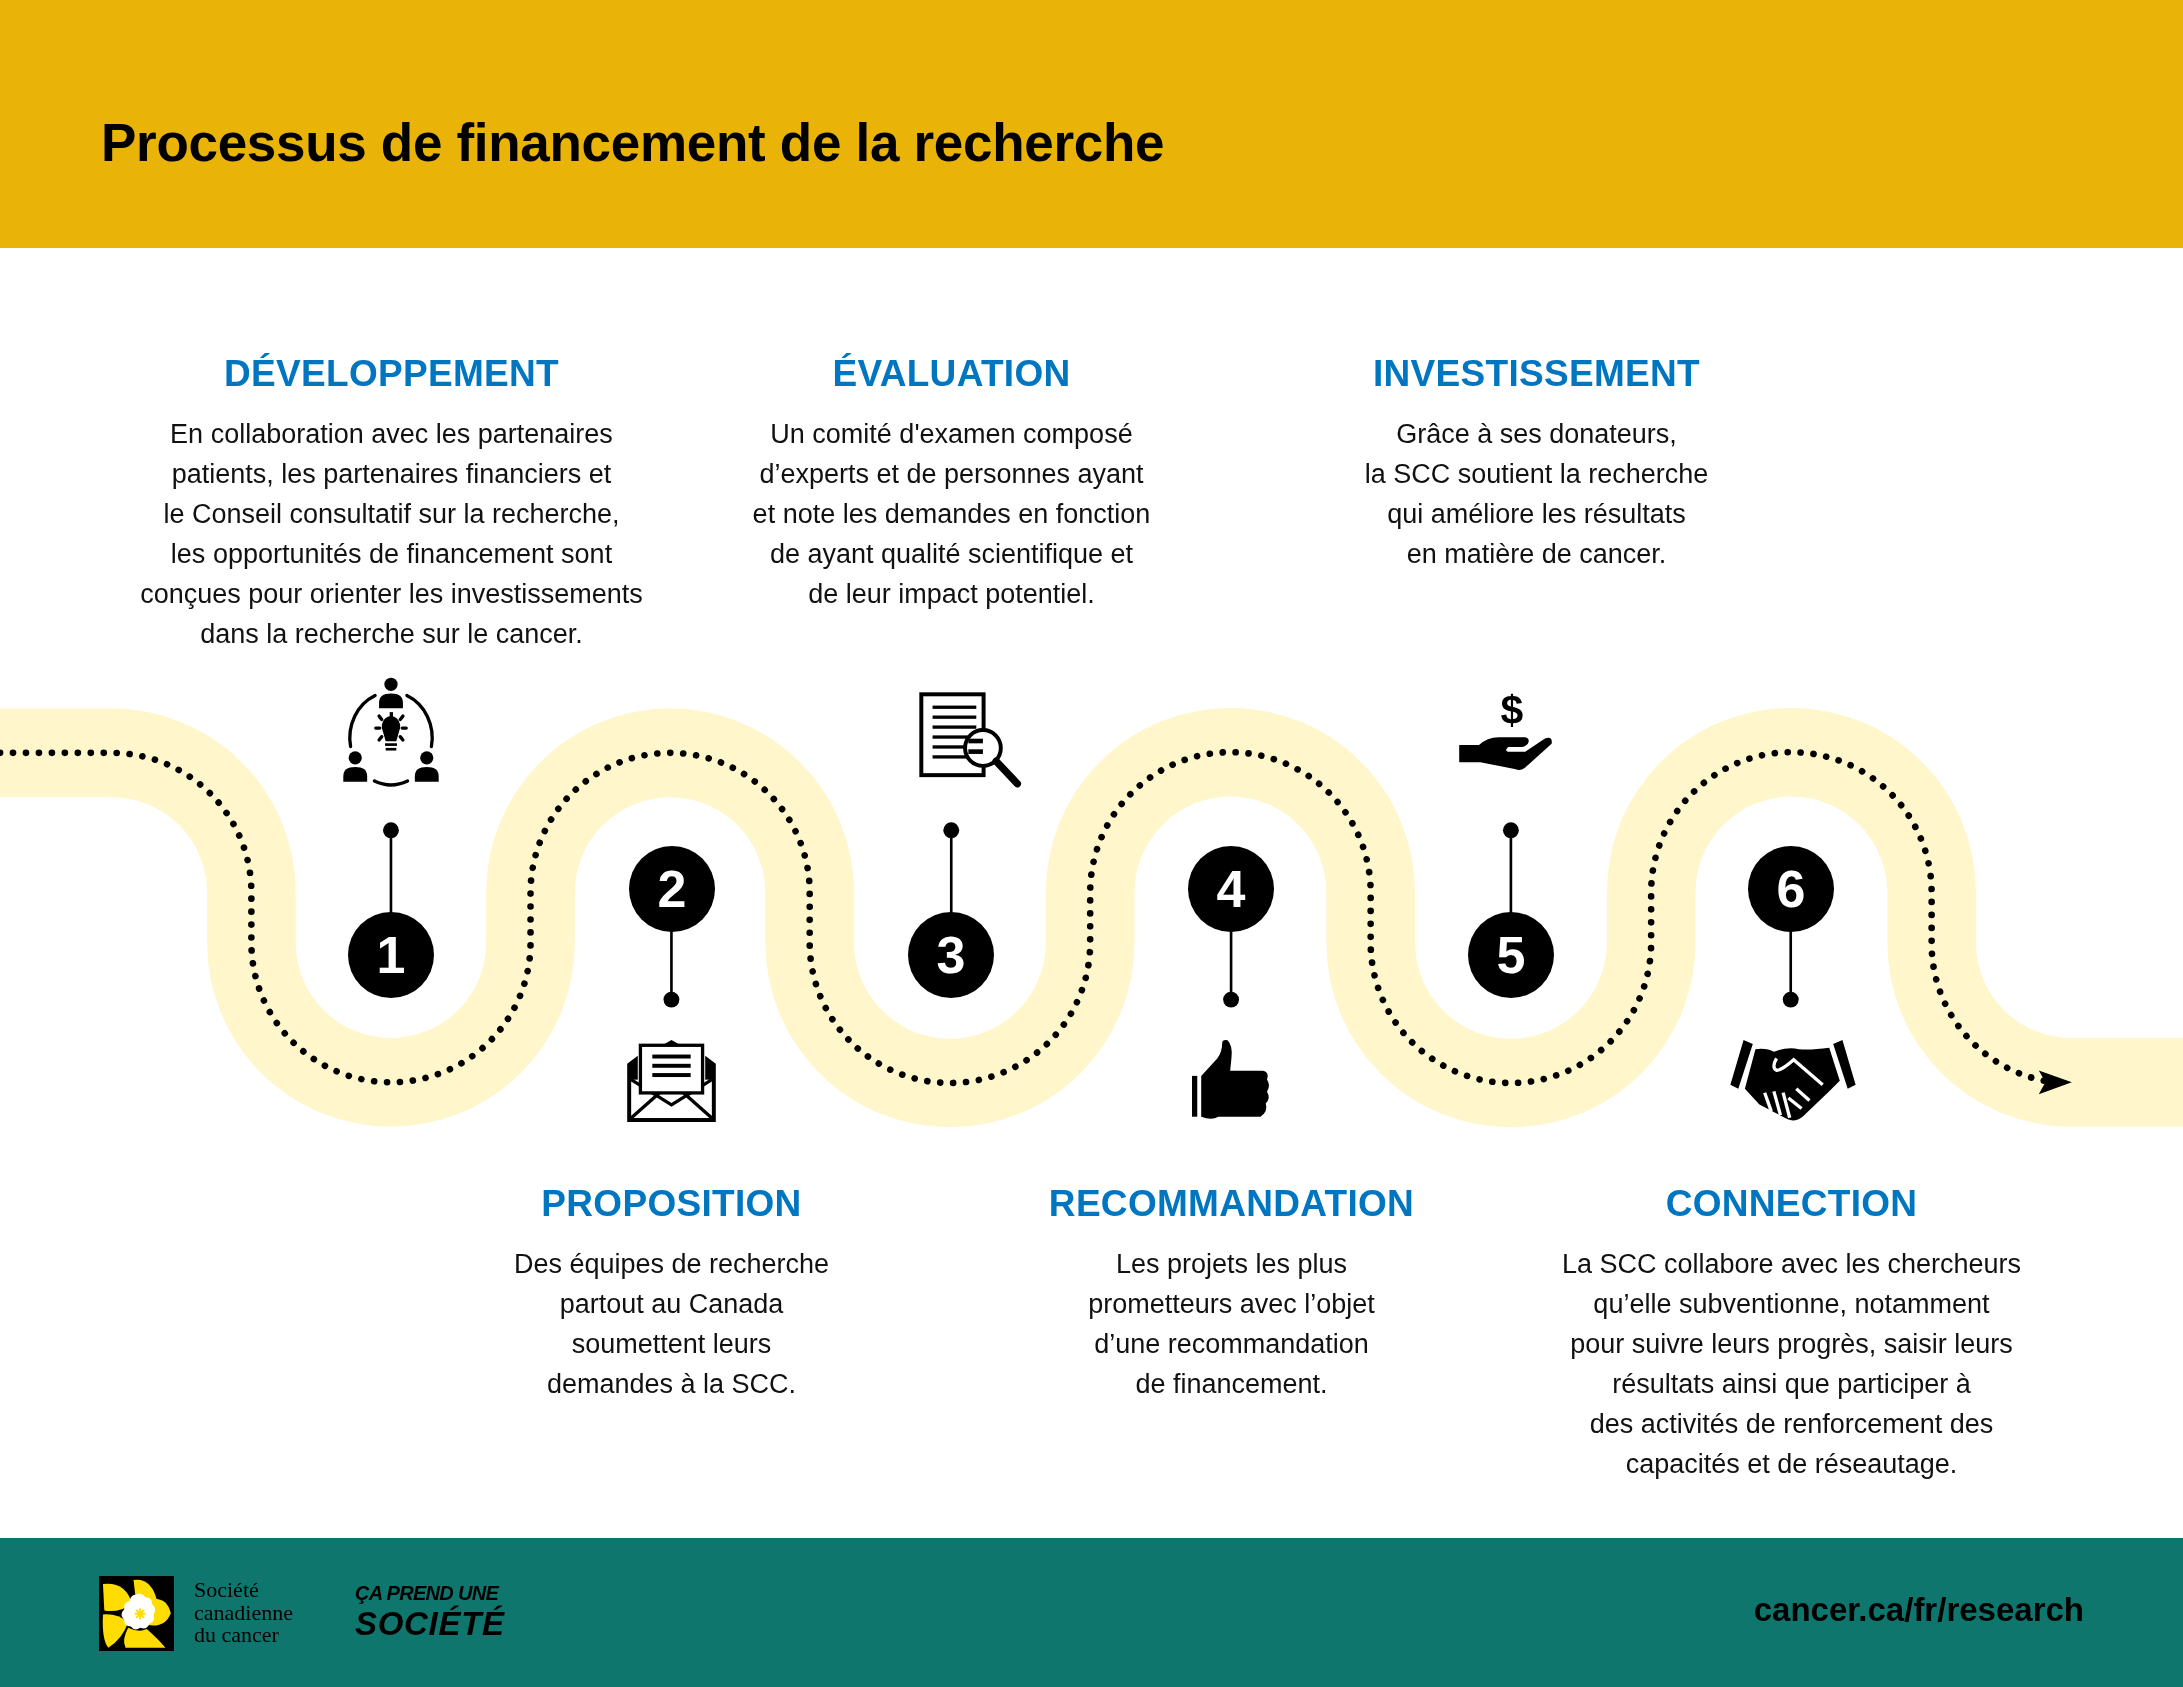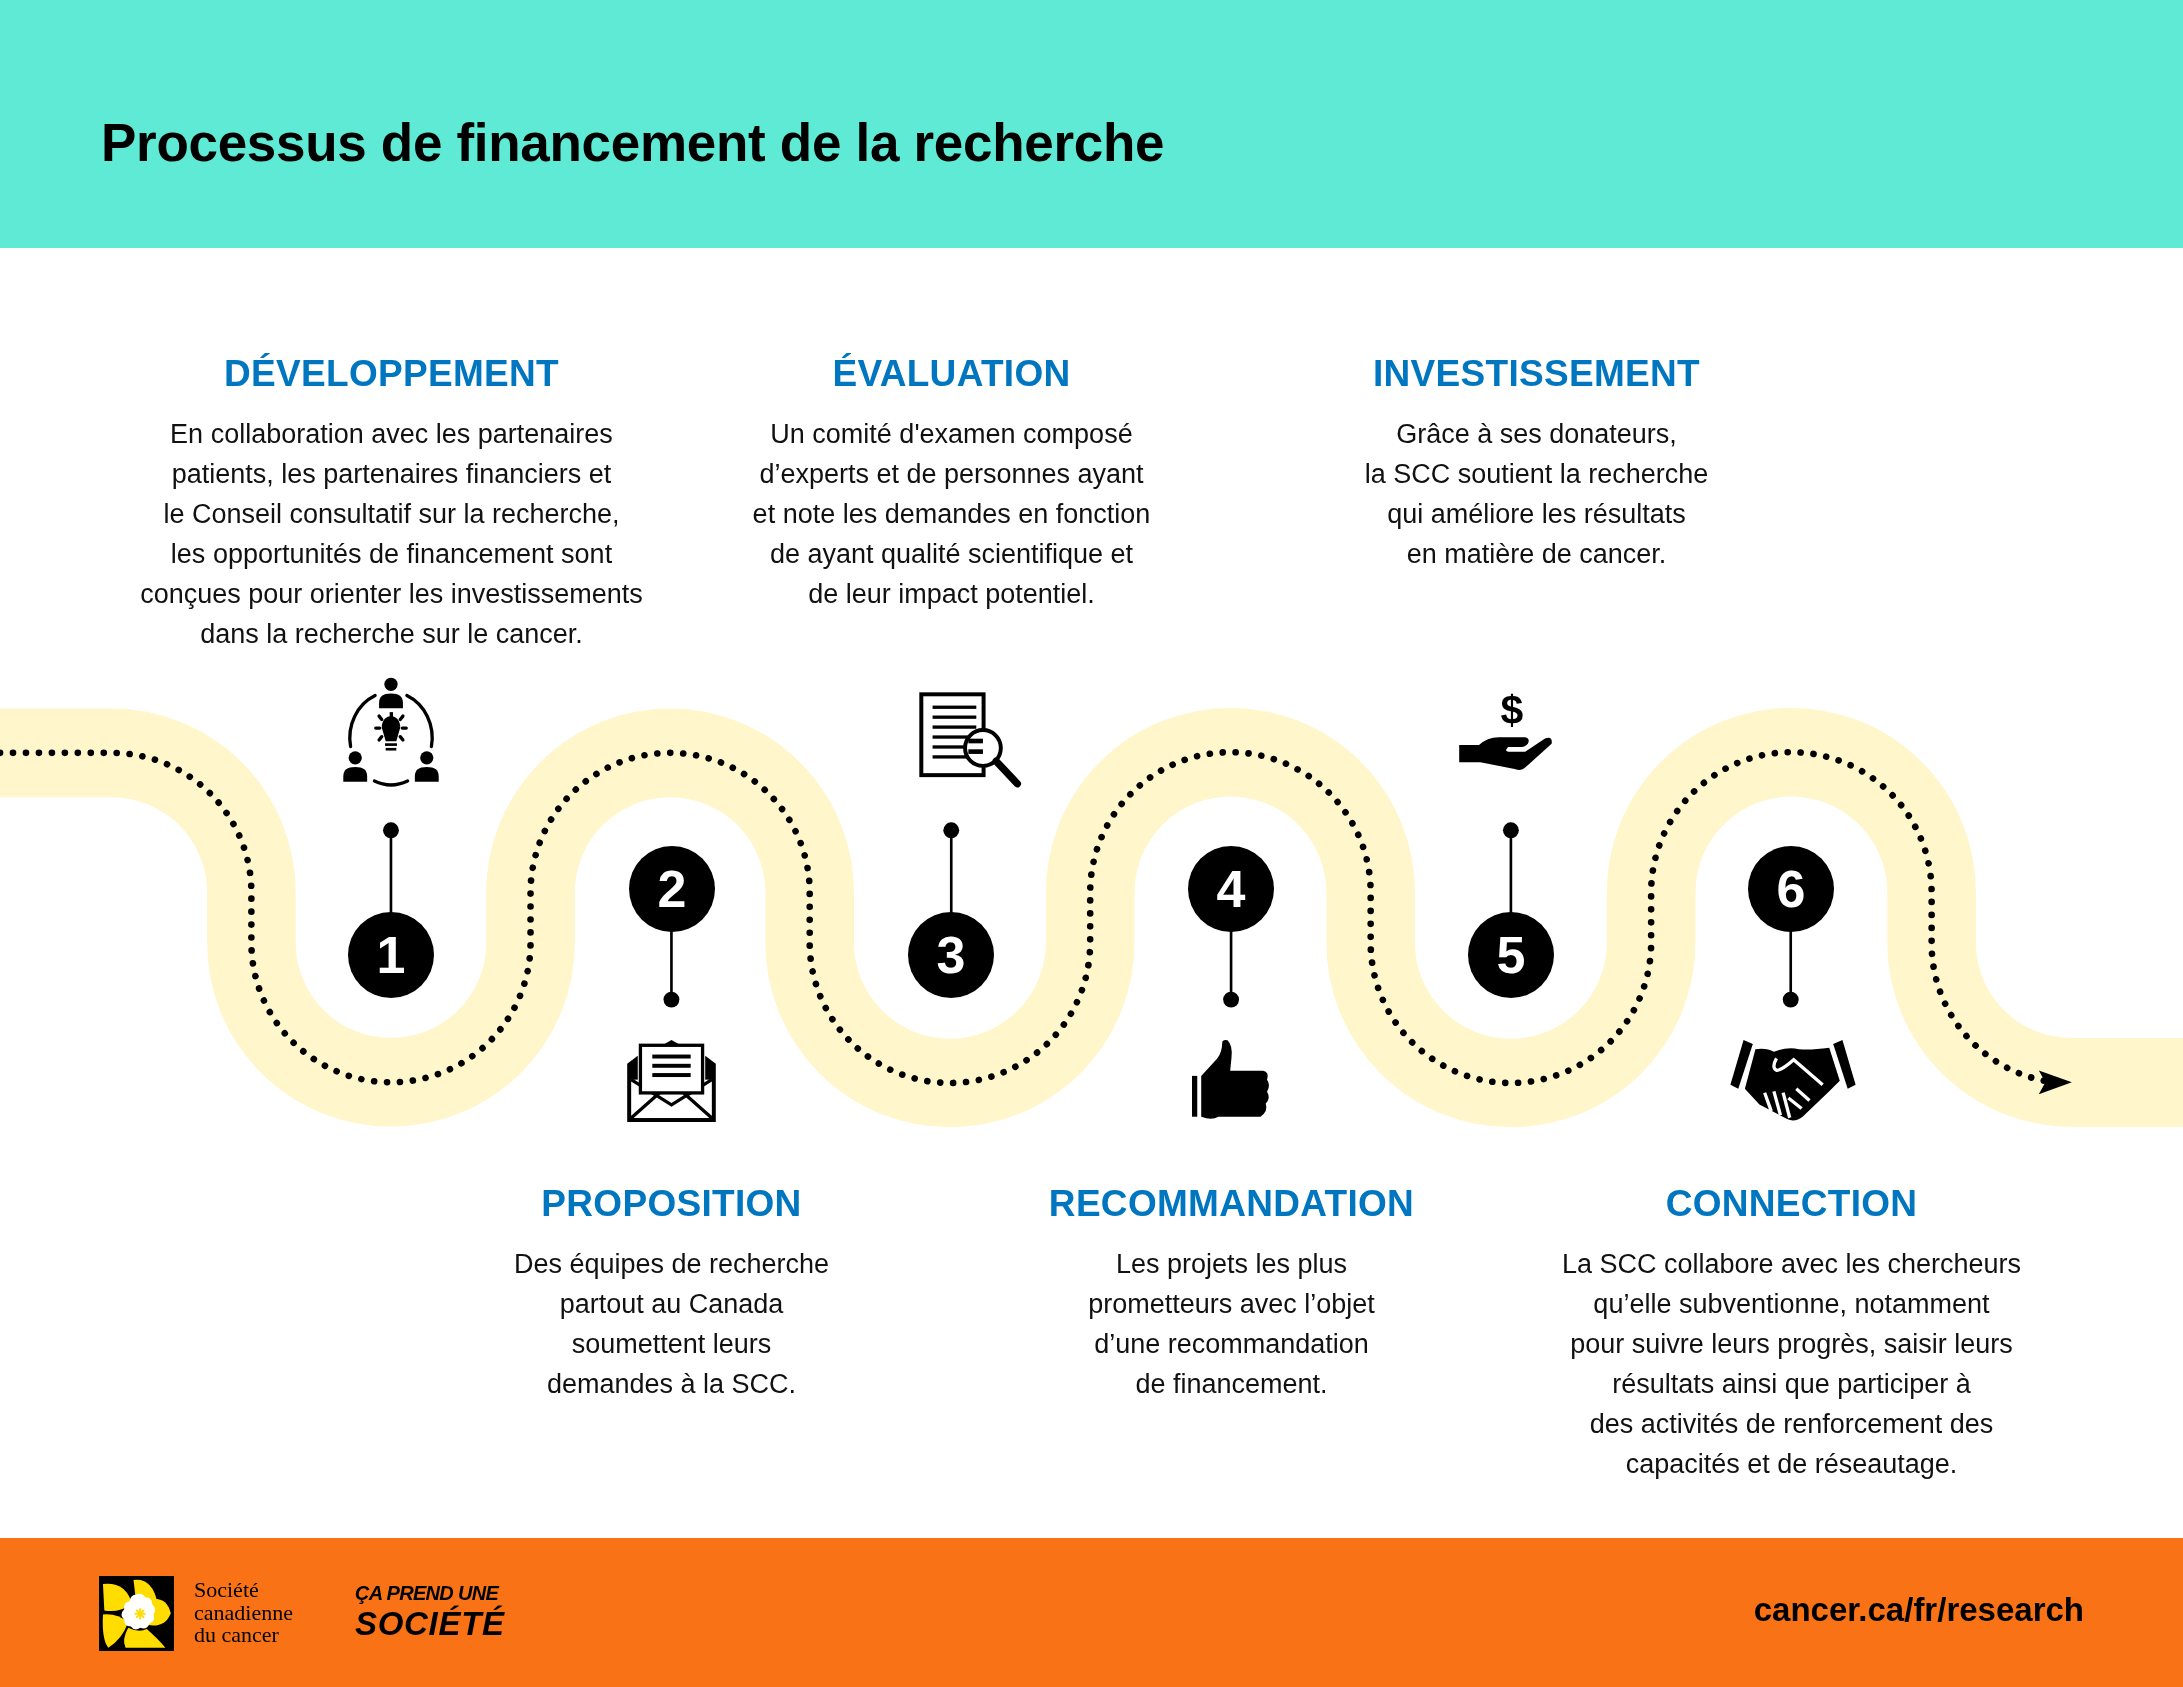--- a/index.html
+++ b/index.html
@@ -4,21 +4,21 @@
 <style>
   html, body { margin: 0; padding: 0; }
   body {
     width: 2183px; height: 1687px; position: relative; overflow: hidden;
     background: #ffffff;
     font-family: "Liberation Sans", "DejaVu Sans", sans-serif;
     color: #111111;
   }
   .header {
     position: absolute; left: 0; top: 0; width: 2183px; height: 248px;
-    background: #5eead4;
+    background: #eab308;
   }
   .page-title {
     position: absolute; left: 101px; top: 112px;
     font-size: 53px; font-weight: bold; color: #000;
     letter-spacing: -0.3px; white-space: nowrap; margin: 0;
   }
   .road-svg { position: absolute; left: 0; top: 0; }
   .step-block {
     position: absolute; width: 543px; text-align: center;
   }
@@ -31,21 +31,21 @@
   }
   .step-desc span { display: block; white-space: nowrap; }
   .step-badge {
     position: absolute; width: 86px; height: 86px; border-radius: 50%;
     background: #000; color: #fff; font-weight: bold; font-size: 52px;
     display: flex; align-items: center; justify-content: center;
   }
   .icon { position: absolute; }
   .footer {
     position: absolute; left: 0; top: 1538px; width: 2183px; height: 149px;
-    background: #f97316;
+    background: #0f766e;
   }
   .logo-box { position: absolute; left: 99px; top: 38px; width: 75px; height: 75px; }
   .org-name {
     position: absolute; left: 194px; top: 41px;
     font-family: "Liberation Serif", "DejaVu Serif", serif;
     font-size: 22px; line-height: 22.5px; color: #000;
   }
   .org-name span { display: block; }
   .slogan {
     position: absolute; left: 355px; top: 45px; color: #000;

